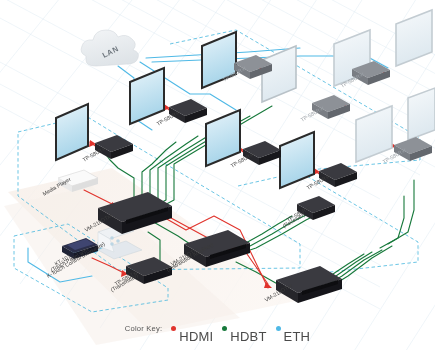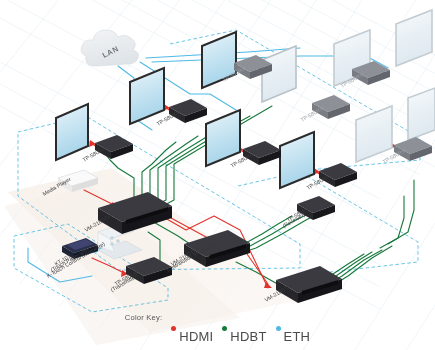--- a/index.html
+++ b/index.html
@@ -1,21 +1,21 @@
 <!DOCTYPE html>
 <html><head>
 <meta charset="utf-8">
 <style>
   html,body{margin:0;padding:0;background:#ffffff;}
   body{width:435px;height:350px;overflow:hidden;
        font-family:"Liberation Sans","DejaVu Sans",sans-serif;}
   #stage{position:relative;width:435px;height:350px;background:#ffffff;}
   svg.diagram{position:absolute;left:0;top:0;width:435px;height:350px;}
   .legend{position:absolute;left:0;bottom:6px;width:435px;
-          display:flex;justify-content:center;align-items:flex-start;gap:9px;}
+          display:flex;justify-content:center;align-items:center;gap:9px;}
   .legend .lk{font-size:7.6px;color:#555;letter-spacing:.2px;}
   .legend .item{display:flex;align-items:center;gap:3px;}
   .legend .dot{width:5px;height:5px;border-radius:50%;display:block;}
   .legend .lbl{font-size:13px;color:#4a4a4a;letter-spacing:.2px;margin-top:16px;}
 </style>
 </head>
 <body>
 
 <div id="stage">
 

